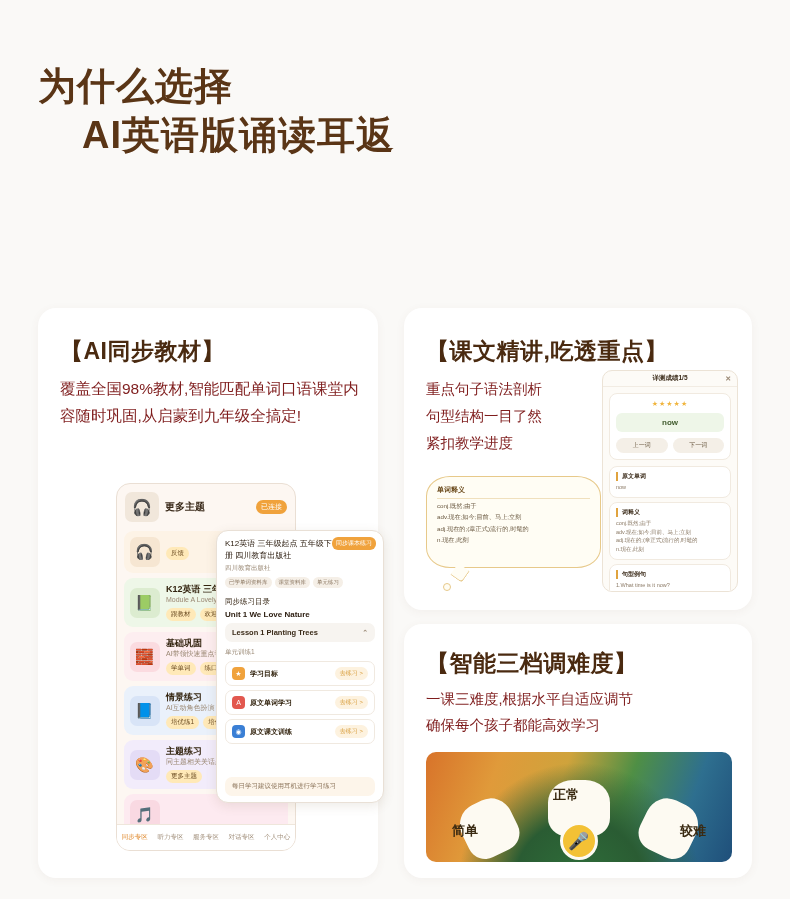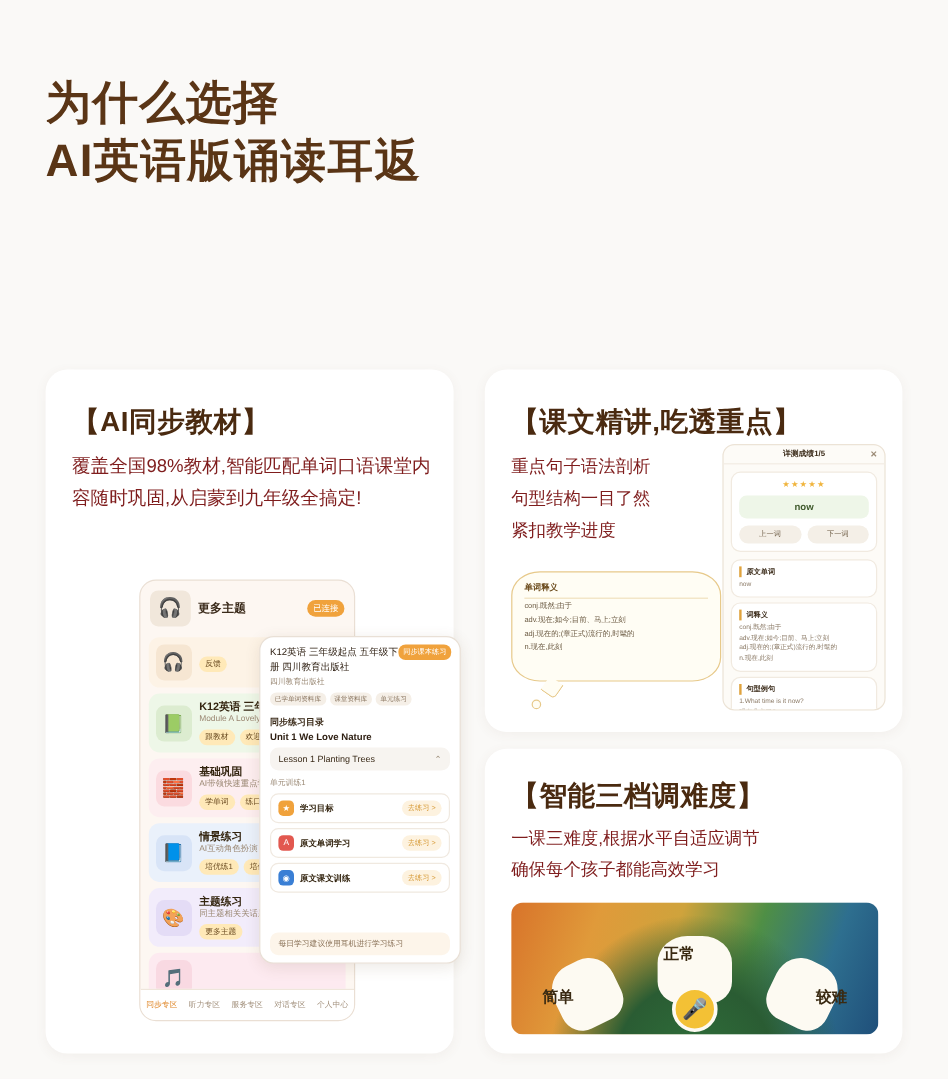--- a/index.html
+++ b/index.html
@@ -13,21 +13,21 @@
 
   
   .headline {
     position: absolute; left: 38px; top: 62px;
     color: #5a3516;
     font-weight: bold;
     font-size: 38px;
     line-height: 1.28;
     letter-spacing: 1px;
   }
-  .headline .l2 { display: block; }
+  .headline .l2 { display: block; margin-left: 44px; }
 
   
   .card {
     position: absolute;
     background: #ffffff;
     border-radius: 18px;
     box-shadow: 0 2px 10px rgba(120,90,60,0.06);
   }
   .card-title {
     color: #4a2a10;
@@ -123,25 +123,25 @@
   .pf-bar .dots { position: absolute; right: 7px; font-size: 8px; color: #8c7a66; letter-spacing: 1px;}
   .pf-head { padding: 7px 8px 4px; position: relative; }
   .pf-head .bk-tag {
     position: absolute; right: 7px; top: 6px;
     font-size: 6px; color: #fff; background: #f0a23c; border-radius: 6px; padding: 2px 4px;
   }
   .pf-title { font-size: 8px; font-weight: normal; color: #2f2013; line-height: 1.45; width: 112px;}
   .pf-sub { font-size: 6.5px; color: #9b8a76; margin-top: 3px; }
   .pf-pills { display:flex; gap: 3px; margin-top: 4px; }
   .pf-pills .p { font-size: 5.5px; color:#8a7660; background:#f5efe7; border-radius:6px; padding:2px 4px;}
-  .pf-sec { margin: 5px 8px 2px; font-size: 7.5px; font-weight: bold; color: #3a2a18;}
+  .pf-sec { margin: 5px 8px 2px; font-size: 7.5px; font-weight: normal; color: #3a2a18;}
   .pf-unit { margin: 3px 8px; font-size: 8px; font-weight: bold; color: #2f2013;}
   .pf-lesson {
     margin: 4px 8px; padding: 5px 7px; background: #f7f4f0; border-radius: 7px;
-    font-size: 7.5px; color: #3a2a18; display:flex; align-items:center; font-weight: normal;
+    font-size: 7.5px; color: #3a2a18; display:flex; align-items:center; font-weight: bold;
   }
   .pf-lesson .cv { margin-left: auto; font-size: 7px; color: #9b8a76;}
   .pf-ex-title { margin: 6px 8px 2px; font-size: 6.5px; color: #9b8a76;}
   .pf-item {
     margin: 4px 8px; padding: 5px 6px; border: 1px solid #f0e9e0; border-radius: 7px;
     display: flex; align-items: center; gap: 5px; background: #fff;
   }
   .pf-item .bi { width: 13px; height: 13px; border-radius: 4px; color: #fff; font-size: 7px;
                  display:flex; align-items:center; justify-content:center; flex: none;}
   .pf-item .nm { font-size: 7px; color: #33240f; font-weight: bold;}

